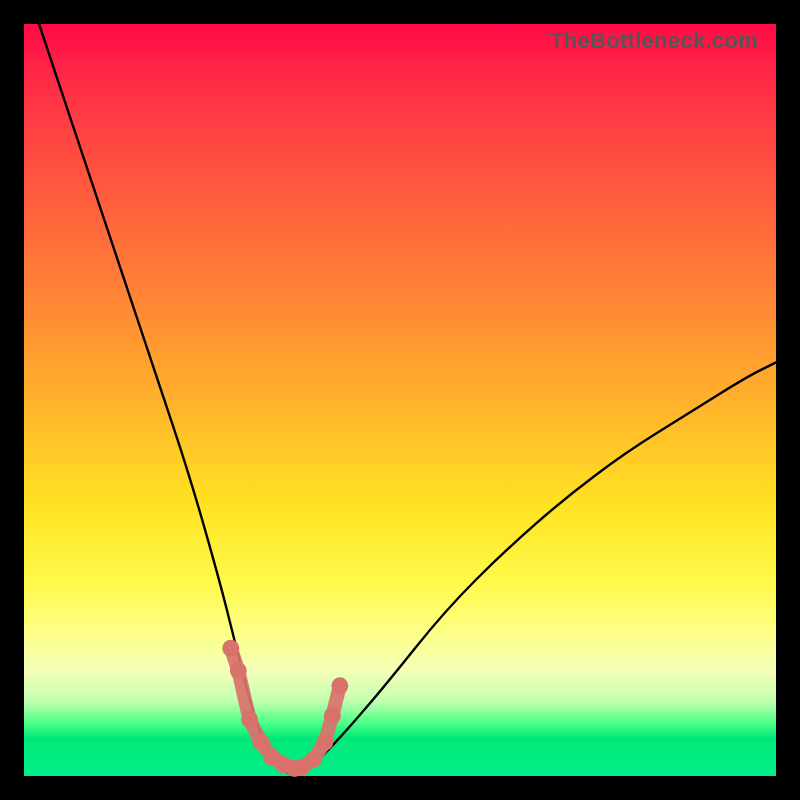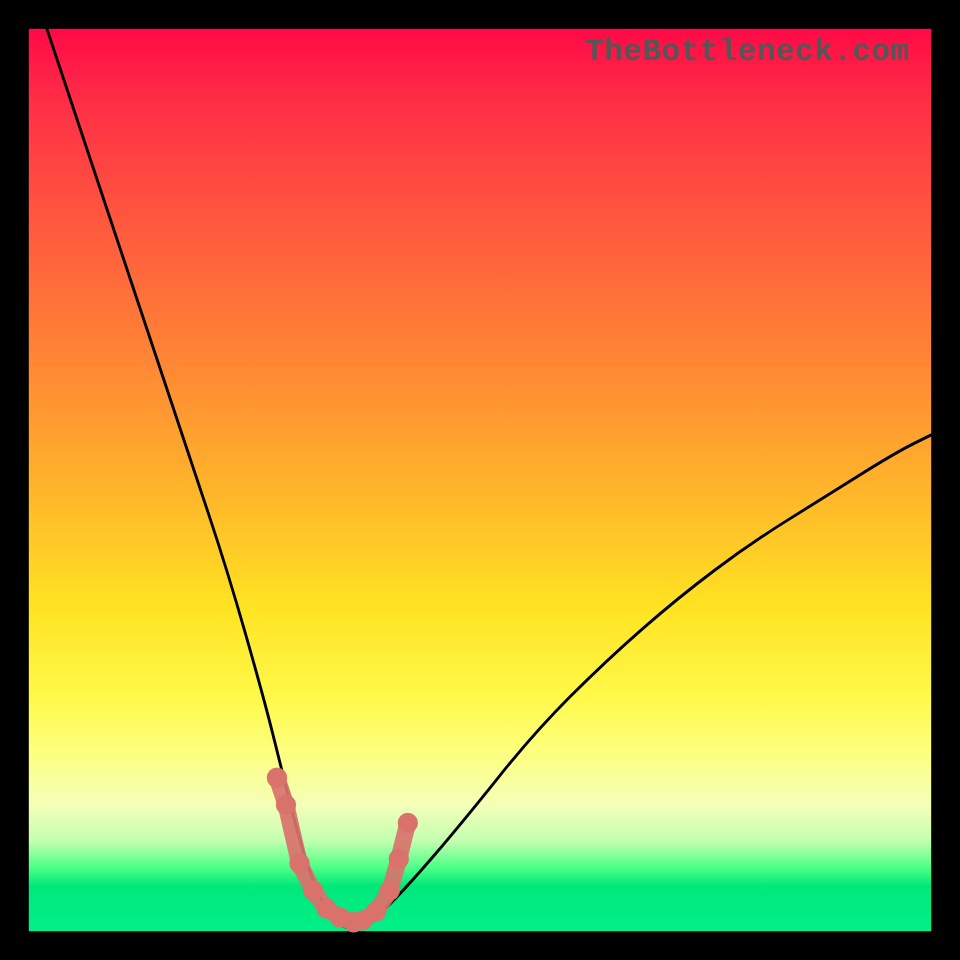--- a/index.html
+++ b/index.html
@@ -38,22 +38,22 @@
       #c3ffb0 90%,
       #4bff86 93%,
       #00e87a 95%,
       #00f089 100%
     );
   }
   .attribution {
     position: absolute;
     top: 4px;
     right: 18px;
-    font-family: Liberation Mono, monospace;
-    font-size: 26px;
+    font-family: Liberation Sans, sans-serif;
+    font-size: 22px;
     font-weight: 600;
     color: #565656;
     letter-spacing: 0.3px;
     user-select: none;
   }
   svg.curve {
     position: absolute;
     left: 0;
     top: 0;
     width: 752px;

